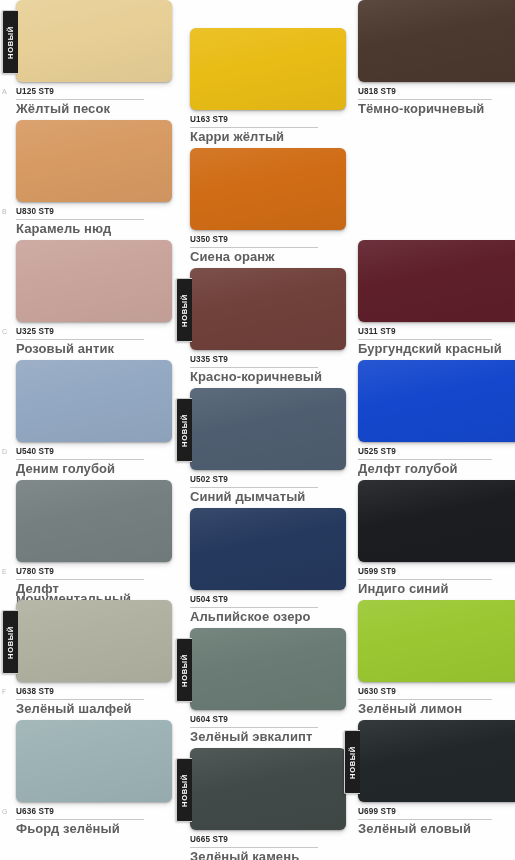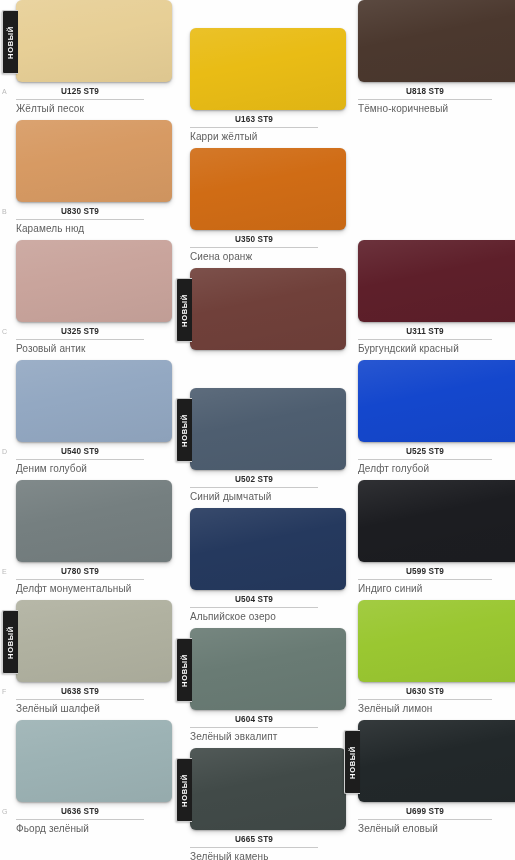--- a/index.html
+++ b/index.html
@@ -115,30 +115,29 @@
   }
   .code {
     font-size: 8.2px;
     font-weight: 700;
     color: #2b2b2b;
     letter-spacing: 0.15px;
     line-height: 10px;
     padding-bottom: 2px;
     border-bottom: 1px solid #c9c9c9;
     width: 128px;
-    text-align: center;
   }
   .cell.col2 .code { width: 134px; }
   .name {
     margin-top: 4px;
-    font-size: 10px;
+    font-size: 13px;
     color: #5e5e5e;
     letter-spacing: 0.1px;
     line-height: 10px;
-    font-weight: 400;
+    font-weight: 700;
   }
 </style>
 </head>
 <body>
 
 <div class="page">
   <div class="grid" id="grid">
       <div class="swatch-row">
         <div class="cell col0">
           <div class="chip-wrap">
@@ -204,20 +203,24 @@
             <div class="name">Розовый антик</div>
           </div>
         </div>
         <div class="cell col1">
           <div class="chip-wrap">
             <div class="chip" title="Красно-коричневый" style="background-color: rgb(112, 64, 58);"></div>
             <div class="badge">
               <span class="badge-text">НОВЫЙ</span>
             </div>
           </div>
+          <div class="caption">
+            <div class="code">U335 ST9</div>
+            <div class="name">Красно-коричневый</div>
+          </div>
         </div>
         <div class="cell col2">
           <div class="chip-wrap">
             <div class="chip" title="Бургундский красный" style="background-color: rgb(94, 31, 42);"></div>
           </div>
           <div class="caption">
             <div class="code">U311 ST9</div>
             <div class="name">Бургундский красный</div>
           </div>
         </div>

